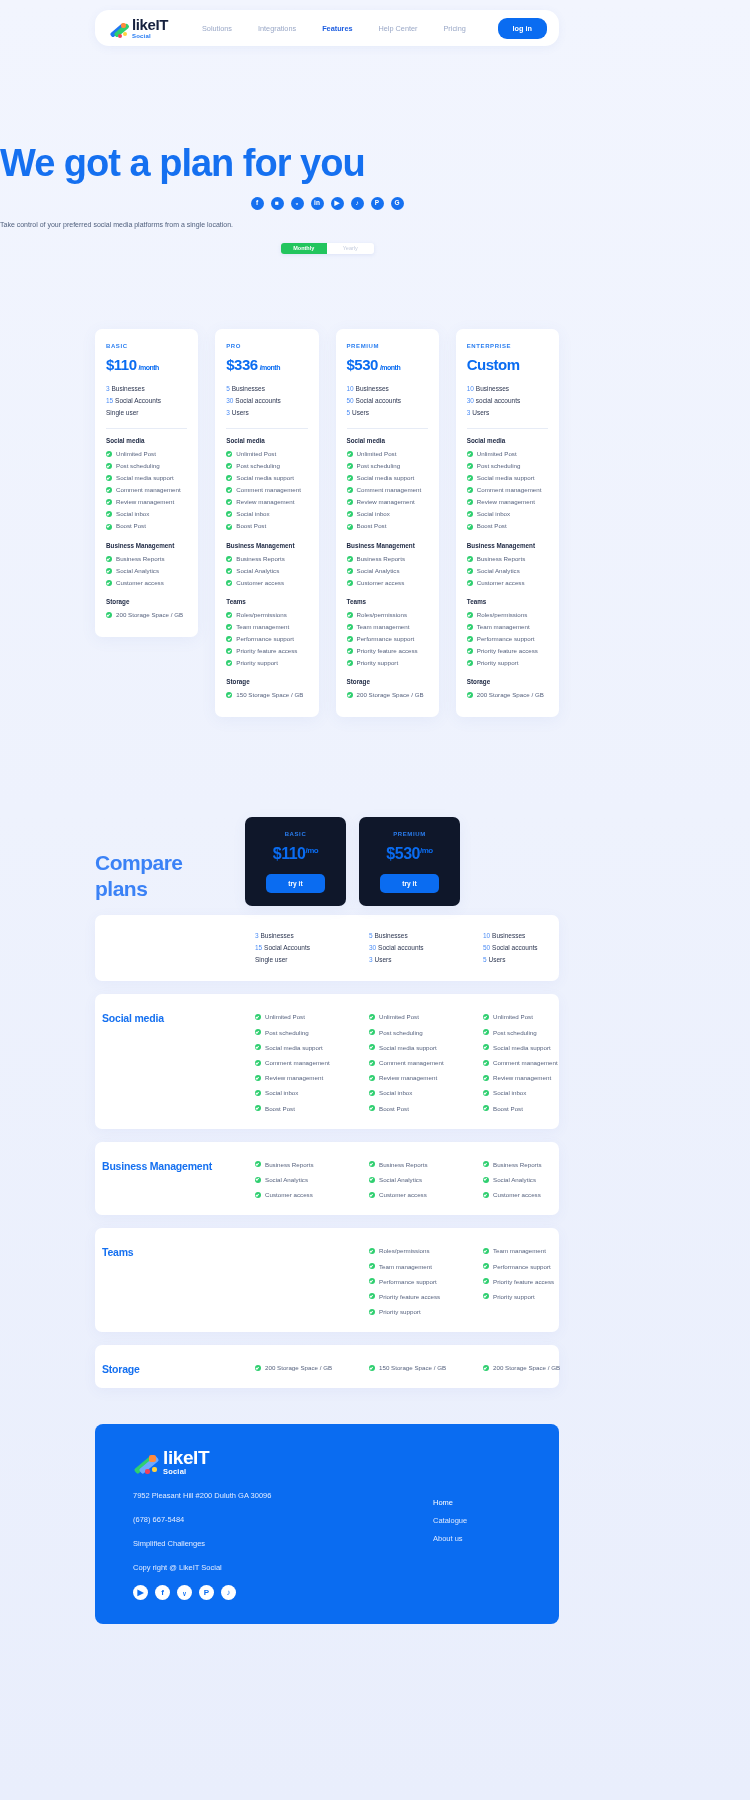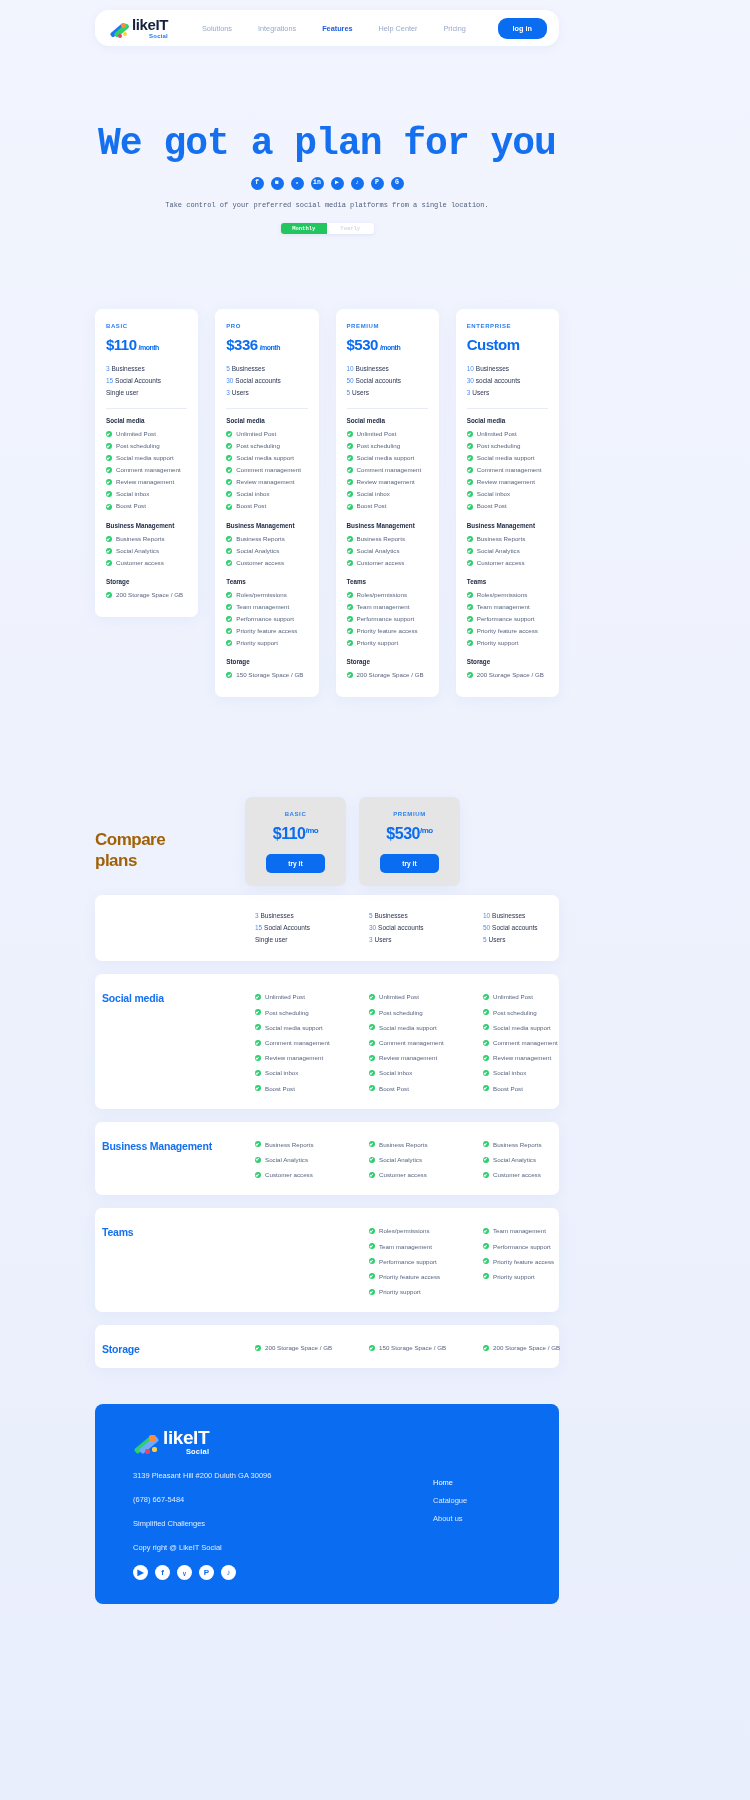--- a/index.html
+++ b/index.html
@@ -22,32 +22,32 @@
   .logo { display:flex; align-items:flex-end; gap:3px; }
   .logo-mark { width:20px; height:17px; position:relative; }
   .logo-mark i { position:absolute; display:block; border-radius:2px; }
   .l1{width:17px;height:4.5px;background:#1f77f2;transform:rotate(-40deg);left:0;top:6px;}
   .l2{width:17px;height:4.5px;background:#2ecf6f;transform:rotate(-40deg);left:4px;top:6px;}
   .l3{width:5px;height:5px;border-radius:50%;background:#ff8a3d;left:12px;top:1px;}
   .l4{width:4px;height:4px;border-radius:50%;background:#ffd23d;left:14px;top:10px;}
   .l5{width:4px;height:4px;border-radius:50%;background:#f2415a;left:9px;top:12px;}
   .logo-txt { line-height:1; }
   .logo-txt .big { font-size:15px; font-weight:700; color:#16213e; letter-spacing:-.4px; display:block; }
-  .logo-txt .sm { font-size:6px; font-weight:700; color:#1f77f2; letter-spacing:.2px; display:block; text-align:right; margin-top:1px;}
+  .logo-txt .sm { font-size:6px; font-weight:700; color:#1f77f2; letter-spacing:.2px; display:block; margin-top:1px;}
   .nav-links { display:flex; gap:26px; margin-left:34px; }
   .nav-links a { font-size:7.3px; color:#9aa8c7; text-decoration:none; }
   .nav-links a.active { color:#1f5fe0; font-weight:700; }
   .login-btn {
     margin-left:auto; background:#0a6cf1; color:#fff; border:none;
     font-size:7.3px; font-weight:700; border-radius:9px;
     padding:6px 15px; cursor:pointer; font-family:inherit;
   }
 
   
-  .hero { text-align:center; padding-top:76px;font-family:Liberation Mono, monospace; }
+  .hero { text-align:left; padding-top:96px; }
   .hero h1 {
     font-size:38px; font-weight:700; color:#1570f0; letter-spacing:-1px;
   }
   .hero .sub { font-size:10px; color:#43506b; margin-top:17px; }
   .social-row { display:flex; justify-content:center; gap:7px; margin-top:12px; }
   .sicon {
     width:13px;height:13px;border-radius:50%;background:#1570f0;color:#fff;
     display:flex;align-items:center;justify-content:center;font-size:6.5px;
     font-weight:700; line-height:1;
   }
@@ -78,26 +78,26 @@
   .chk {
     width:6px;height:6px;border-radius:50%;background:#2ecf6f;flex:none;
     display:flex;align-items:center;justify-content:center;
   }
   .chk::after{content:"";width:2.2px;height:1.1px;border-left:.8px solid #fff;border-bottom:.8px solid #fff;transform:rotate(-45deg) translate(0px,-.3px);}
 
   
   .cmp { padding:100px 95px 0 95px; }
   .cmp-top { display:flex; }
   .cmp-title {
-    width:150px; font-size:17px; font-weight:700; color:#a16207;
+    width:150px; font-size:21px; font-weight:700; color:#3b82f6;
     line-height:1.2; letter-spacing:-.5px; padding-top:33px;
   }
   .pcols { display:flex; gap:13px; }
   .pcol {
-    background:#e5e5e5; border-radius:7px; width:101px; padding:14px 0 13px;
+    background:#0f172a; border-radius:7px; width:101px; padding:14px 0 13px;
     text-align:center; box-shadow:0 3px 14px rgba(80,110,200,.07);
   }
   .pcol .tier { text-align:center; }
   .pcol .p { margin-top:8px; font-size:16px; font-weight:700; color:#0a6cf1; letter-spacing:-.5px;}
   .pcol .p span { font-size:8px; vertical-align:super; }
   .tryit {
     margin:11px auto 0; display:block; background:#0a6cf1; color:#fff; border:none;
     width:59px;height:19px;border-radius:5px;font-size:6.6px;font-weight:700;
     cursor:pointer;font-family:inherit;
   }
@@ -762,21 +762,21 @@
             <i class="l2"></i>
             <i class="l3"></i>
             <i class="l4"></i>
             <i class="l5"></i>
         </span>
         <span class="logo-txt">
           <span class="big">likeIT</span>
           <span class="sm">Social</span>
         </span>
       </div>
-      <p>3139 Pleasant Hill #200 Duluth GA 30096</p>
+      <p>7952 Pleasant Hill #200 Duluth GA 30096</p>
       <p>(678) 667-5484</p>
       <p>Simplified Challenges</p>
       <p>Copy right @ LikeIT Social</p>
       <div class="f-social" id="footSocial">
           <div class="fs">▶</div>
           <div class="fs">f</div>
           <div class="fs">ᵥ</div>
           <div class="fs">P</div>
           <div class="fs">♪</div>
         </div>

